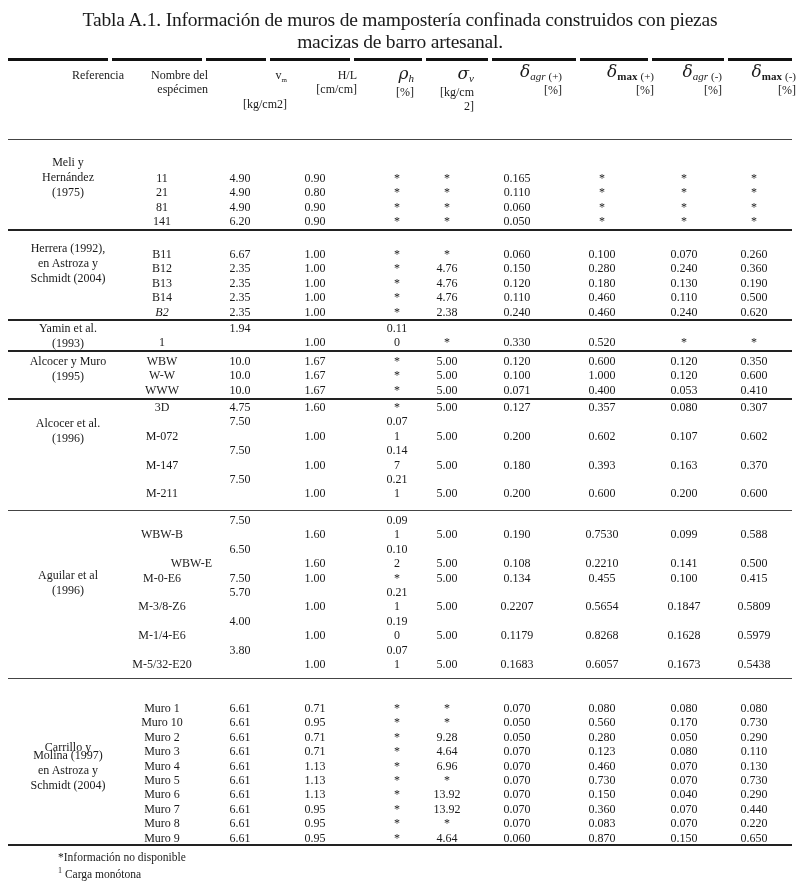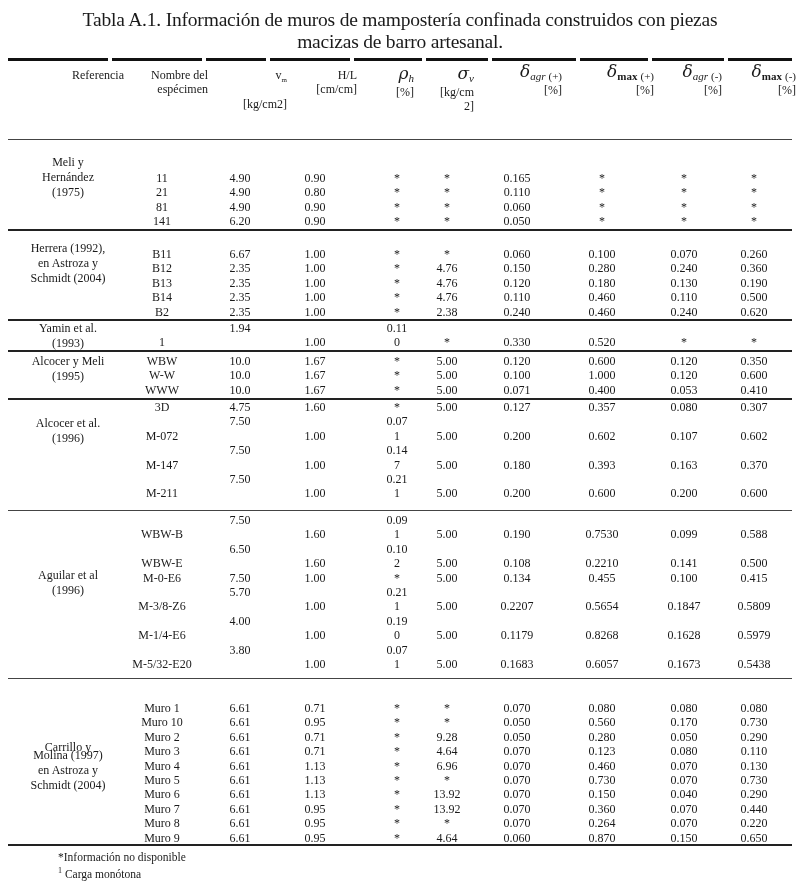--- a/index.html
+++ b/index.html
@@ -159,21 +159,21 @@
     <div class="cell" style="top: 275.8px; left: 704px; width: 100px;">0.190</div>
     <div class="cell" style="top: 290.2px; left: 112px; width: 100px;">B14</div>
     <div class="cell" style="top: 290.2px; left: 190px; width: 100px;">2.35</div>
     <div class="cell" style="top: 290.2px; left: 265px; width: 100px;">1.00</div>
     <div class="cell" style="top: 290.2px; left: 347px; width: 100px;">*</div>
     <div class="cell" style="top: 290.2px; left: 397px; width: 100px;">4.76</div>
     <div class="cell" style="top: 290.2px; left: 467px; width: 100px;">0.110</div>
     <div class="cell" style="top: 290.2px; left: 552px; width: 100px;">0.460</div>
     <div class="cell" style="top: 290.2px; left: 634px; width: 100px;">0.110</div>
     <div class="cell" style="top: 290.2px; left: 704px; width: 100px;">0.500</div>
-    <div class="cell" style="top: 304.6px; left: 112px; width: 100px;">B2</div>
+    <div class="cell" style="top: 304.6px; left: 112px; width: 100px; font-style: italic;">B2</div>
     <div class="cell" style="top: 304.6px; left: 190px; width: 100px;">2.35</div>
     <div class="cell" style="top: 304.6px; left: 265px; width: 100px;">1.00</div>
     <div class="cell" style="top: 304.6px; left: 347px; width: 100px;">*</div>
     <div class="cell" style="top: 304.6px; left: 397px; width: 100px;">2.38</div>
     <div class="cell" style="top: 304.6px; left: 467px; width: 100px;">0.240</div>
     <div class="cell" style="top: 304.6px; left: 552px; width: 100px;">0.460</div>
     <div class="cell" style="top: 304.6px; left: 634px; width: 100px;">0.240</div>
     <div class="cell" style="top: 304.6px; left: 704px; width: 100px;">0.620</div>
     <div class="rule thick" style="top: 319px;"></div>
     <div class="ref" style="top: 321px;">Yamin et al.</div>
@@ -182,21 +182,21 @@
     <div class="cell" style="top: 321px; left: 347px; width: 100px;">0.11</div>
     <div class="cell" style="top: 335.4px; left: 112px; width: 100px;">1</div>
     <div class="cell" style="top: 335.4px; left: 265px; width: 100px;">1.00</div>
     <div class="cell" style="top: 335.4px; left: 347px; width: 100px;">0</div>
     <div class="cell" style="top: 335.4px; left: 397px; width: 100px;">*</div>
     <div class="cell" style="top: 335.4px; left: 467px; width: 100px;">0.330</div>
     <div class="cell" style="top: 335.4px; left: 552px; width: 100px;">0.520</div>
     <div class="cell" style="top: 335.4px; left: 634px; width: 100px;">*</div>
     <div class="cell" style="top: 335.4px; left: 704px; width: 100px;">*</div>
     <div class="rule thick" style="top: 350px;"></div>
-    <div class="ref" style="top: 354px;">Alcocer y Meli</div>
+    <div class="ref" style="top: 354px;">Alcocer y Muro</div>
     <div class="ref" style="top: 369px;">(1995)</div>
     <div class="cell" style="top: 354px; left: 112px; width: 100px;">WBW</div>
     <div class="cell" style="top: 354px; left: 190px; width: 100px;">10.0</div>
     <div class="cell" style="top: 354px; left: 265px; width: 100px;">1.67</div>
     <div class="cell" style="top: 354px; left: 347px; width: 100px;">*</div>
     <div class="cell" style="top: 354px; left: 397px; width: 100px;">5.00</div>
     <div class="cell" style="top: 354px; left: 467px; width: 100px;">0.120</div>
     <div class="cell" style="top: 354px; left: 552px; width: 100px;">0.600</div>
     <div class="cell" style="top: 354px; left: 634px; width: 100px;">0.120</div>
     <div class="cell" style="top: 354px; left: 704px; width: 100px;">0.350</div>
@@ -268,21 +268,21 @@
     <div class="cell" style="top: 527.4px; left: 112px; width: 100px;">WBW-B</div>
     <div class="cell" style="top: 527.4px; left: 265px; width: 100px;">1.60</div>
     <div class="cell" style="top: 527.4px; left: 347px; width: 100px;">1</div>
     <div class="cell" style="top: 527.4px; left: 397px; width: 100px;">5.00</div>
     <div class="cell" style="top: 527.4px; left: 467px; width: 100px;">0.190</div>
     <div class="cell" style="top: 527.4px; left: 552px; width: 100px;">0.7530</div>
     <div class="cell" style="top: 527.4px; left: 634px; width: 100px;">0.099</div>
     <div class="cell" style="top: 527.4px; left: 704px; width: 100px;">0.588</div>
     <div class="cell" style="top: 541.8px; left: 190px; width: 100px;">6.50</div>
     <div class="cell" style="top: 541.8px; left: 347px; width: 100px; text-align: center;">0.10</div>
-    <div class="cell" style="top: 556.2px; left: 112px; width: 100px;">WBW-E</div>
+    <div class="cell" style="top: 556.2px; left: 112px; width: 100px; text-align: right;">WBW-E</div>
     <div class="cell" style="top: 556.2px; left: 265px; width: 100px;">1.60</div>
     <div class="cell" style="top: 556.2px; left: 347px; width: 100px;">2</div>
     <div class="cell" style="top: 556.2px; left: 397px; width: 100px;">5.00</div>
     <div class="cell" style="top: 556.2px; left: 467px; width: 100px;">0.108</div>
     <div class="cell" style="top: 556.2px; left: 552px; width: 100px;">0.2210</div>
     <div class="cell" style="top: 556.2px; left: 634px; width: 100px;">0.141</div>
     <div class="cell" style="top: 556.2px; left: 704px; width: 100px;">0.500</div>
     <div class="cell" style="top: 570.6px; left: 112px; width: 100px;">M-0-E6</div>
     <div class="cell" style="top: 570.6px; left: 190px; width: 100px;">7.50</div>
     <div class="cell" style="top: 570.6px; left: 265px; width: 100px;">1.00</div>
@@ -398,21 +398,21 @@
     <div class="cell" style="top: 801.8px; left: 467px; width: 100px;">0.070</div>
     <div class="cell" style="top: 801.8px; left: 552px; width: 100px;">0.360</div>
     <div class="cell" style="top: 801.8px; left: 634px; width: 100px;">0.070</div>
     <div class="cell" style="top: 801.8px; left: 704px; width: 100px;">0.440</div>
     <div class="cell" style="top: 816.2px; left: 112px; width: 100px;">Muro 8</div>
     <div class="cell" style="top: 816.2px; left: 190px; width: 100px;">6.61</div>
     <div class="cell" style="top: 816.2px; left: 265px; width: 100px;">0.95</div>
     <div class="cell" style="top: 816.2px; left: 347px; width: 100px;">*</div>
     <div class="cell" style="top: 816.2px; left: 397px; width: 100px;">*</div>
     <div class="cell" style="top: 816.2px; left: 467px; width: 100px;">0.070</div>
-    <div class="cell" style="top: 816.2px; left: 552px; width: 100px;">0.264</div>
+    <div class="cell" style="top: 816.2px; left: 552px; width: 100px;">0.083</div>
     <div class="cell" style="top: 816.2px; left: 634px; width: 100px;">0.070</div>
     <div class="cell" style="top: 816.2px; left: 704px; width: 100px;">0.220</div>
     <div class="cell" style="top: 830.6px; left: 112px; width: 100px;">Muro 9</div>
     <div class="cell" style="top: 830.6px; left: 190px; width: 100px;">6.61</div>
     <div class="cell" style="top: 830.6px; left: 265px; width: 100px;">0.95</div>
     <div class="cell" style="top: 830.6px; left: 347px; width: 100px;">*</div>
     <div class="cell" style="top: 830.6px; left: 397px; width: 100px;">4.64</div>
     <div class="cell" style="top: 830.6px; left: 467px; width: 100px;">0.060</div>
     <div class="cell" style="top: 830.6px; left: 552px; width: 100px;">0.870</div>
     <div class="cell" style="top: 830.6px; left: 634px; width: 100px;">0.150</div>

